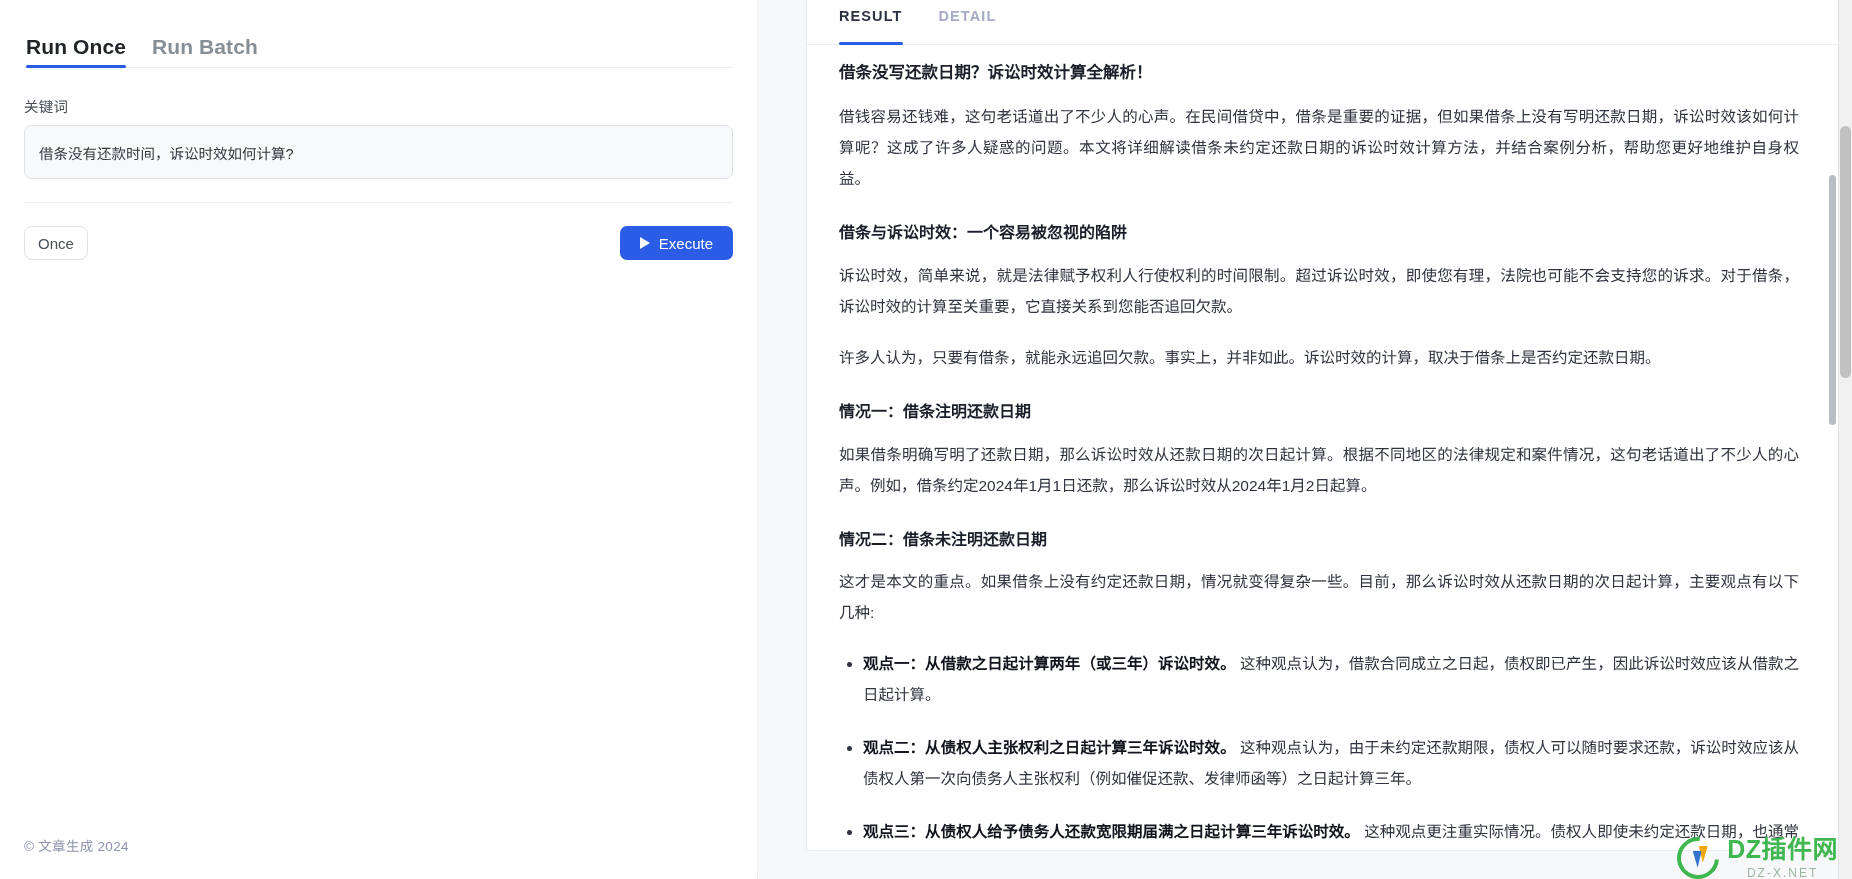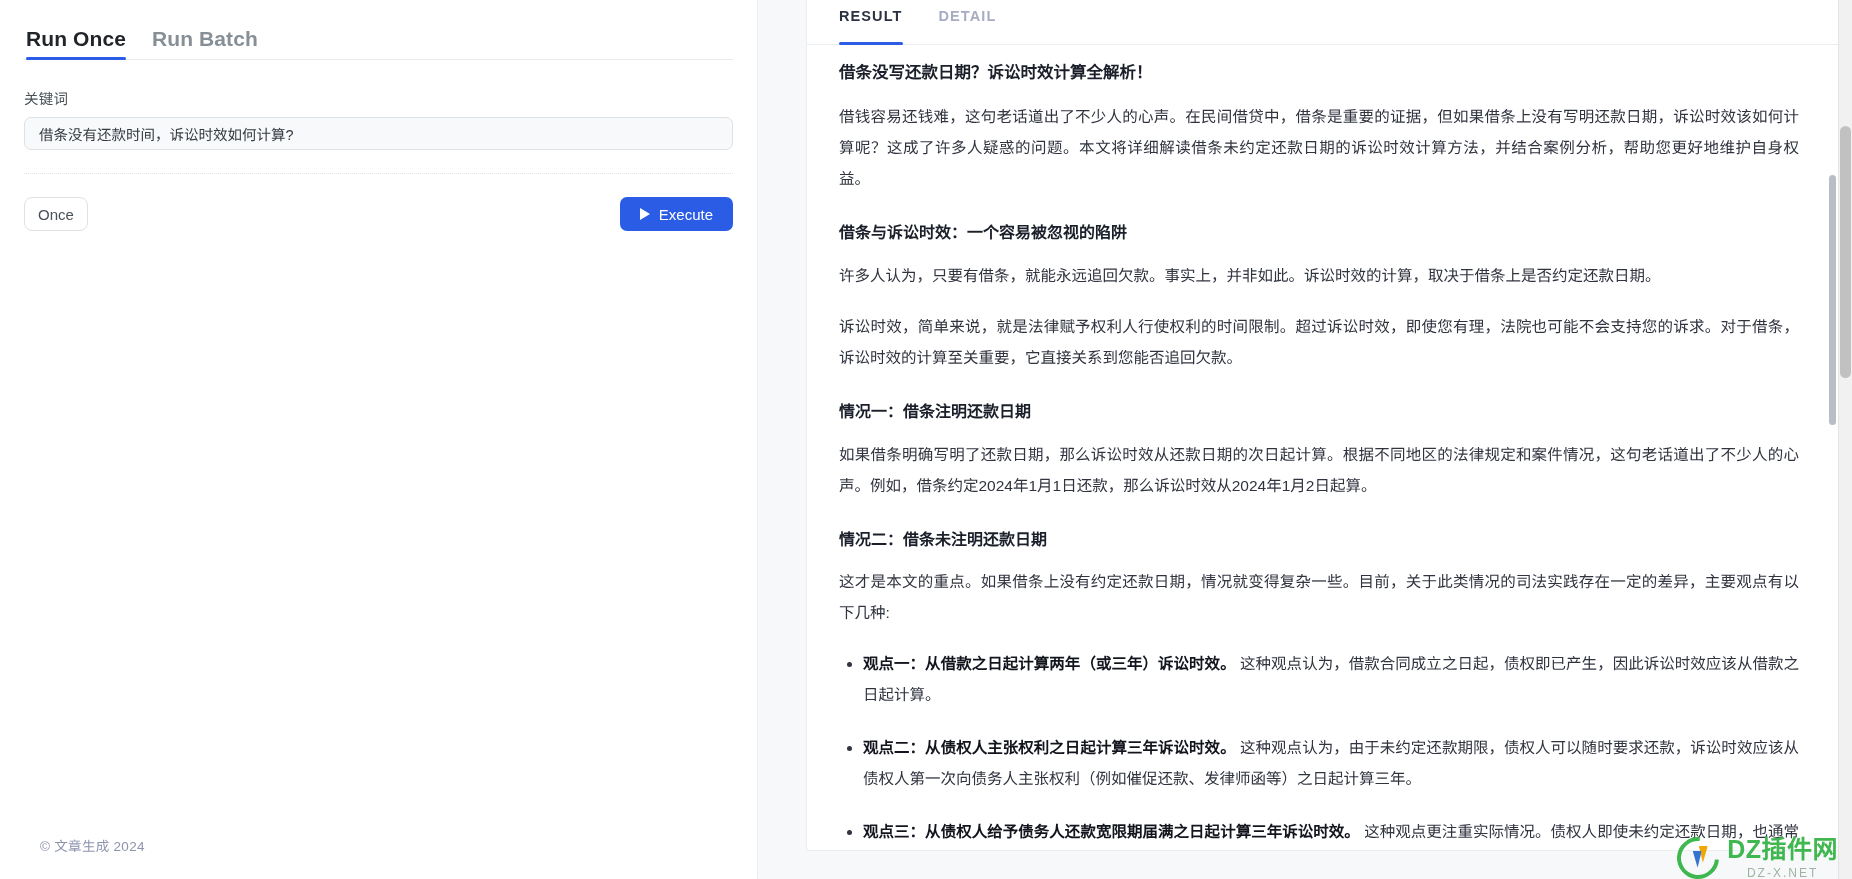--- a/index.html
+++ b/index.html
@@ -23,21 +23,21 @@
     position: relative;
   }
 
   
   .left-panel {
     width: 757px;
     flex: 0 0 757px;
     background: #ffffff;
     position: relative;
     box-sizing: border-box;
-    padding: 4px 24px;
+    padding: 12px 24px;
   }
   .tabs {
     display: flex;
     align-items: flex-end;
     gap: 26px;
     border-bottom: 1px solid #e9ecef;
     height: 56px;
     padding-left: 2px;
     box-sizing: border-box;
   }
@@ -70,21 +70,21 @@
     color: #495057;
     margin-top: 27px;
     margin-bottom: 9px;
     display: block;
     letter-spacing: 0.2px;
   }
   .keyword-input {
     display: block;
     width: 100%;
     box-sizing: border-box;
-    height: 33px;
+    height: 54px;
     border: 1px solid #dee2e6;
     border-radius: 7px;
     background: #f8f9fb;
     padding: 0 14px;
     font-size: 14.5px;
     color: #343a40;
     font-family: "Liberation Sans", "DejaVu Sans", sans-serif;
     outline: none;
   }
   .keyword-input::placeholder { color: #adb5bd; }
@@ -132,21 +132,21 @@
   .play-icon {
     display: inline-block;
     width: 0; height: 0;
     border-left: 10px solid #ffffff;
     border-top: 6px solid transparent;
     border-bottom: 6px solid transparent;
   }
 
   .footer {
     position: absolute;
-    left: 40px;
+    left: 24px;
     bottom: 24px;
     font-size: 13.5px;
     color: #8d93ad;
     letter-spacing: 0.3px;
   }
 
   
   .right-panel {
     flex: 1 1 auto;
     background: #f7f8fa;
@@ -385,28 +385,28 @@
         </div>
       </div>
 
       <div class="article-scroll">
         <div class="article">
 
           <h2>借条没写还款日期？诉讼时效计算全解析！</h2>
           <p>借钱容易还钱难，这句老话道出了不少人的心声。在民间借贷中，借条是重要的证据，但如果借条上没有写明还款日期，诉讼时效该如何计算呢？这成了许多人疑惑的问题。本文将详细解读借条未约定还款日期的诉讼时效计算方法，并结合案例分析，帮助您更好地维护自身权益。</p>
 
           <h3>借条与诉讼时效：一个容易被忽视的陷阱</h3>
+          <p>诉讼时效，简单来说，就是法律赋予权利人行使权利的时间限制。超过诉讼时效，即使您有理，法院也可能不会支持您的诉求。对于借条，诉讼时效的计算至关重要，它直接关系到您能否追回欠款。</p>
           <p>许多人认为，只要有借条，就能永远追回欠款。事实上，并非如此。诉讼时效的计算，取决于借条上是否约定还款日期。</p>
-          <p>诉讼时效，简单来说，就是法律赋予权利人行使权利的时间限制。超过诉讼时效，即使您有理，法院也可能不会支持您的诉求。对于借条，诉讼时效的计算至关重要，它直接关系到您能否追回欠款。</p>
 
           <h3>情况一：借条注明还款日期</h3>
           <p>如果借条明确写明了还款日期，那么诉讼时效从还款日期的次日起计算。根据不同地区的法律规定和案件情况，这句老话道出了不少人的心声。例如，借条约定2024年1月1日还款，那么诉讼时效从2024年1月2日起算。</p>
 
           <h3>情况二：借条未注明还款日期</h3>
-          <p>这才是本文的重点。如果借条上没有约定还款日期，情况就变得复杂一些。目前，关于此类情况的司法实践存在一定的差异，主要观点有以下几种:</p>
+          <p>这才是本文的重点。如果借条上没有约定还款日期，情况就变得复杂一些。目前，那么诉讼时效从还款日期的次日起计算，主要观点有以下几种:</p>
 
           <ul>
             <li>
               <b>观点一：从借款之日起计算两年（或三年）诉讼时效。</b>
               <span>这种观点认为，借款合同成立之日起，债权即已产生，因此诉讼时效应该从借款之日起计算。</span>
             </li>
             <li>
               <b>观点二：从债权人主张权利之日起计算三年诉讼时效。</b>
               <span>这种观点认为，由于未约定还款期限，债权人可以随时要求还款，诉讼时效应该从债权人第一次向债务人主张权利（例如催促还款、发律师函等）之日起计算三年。</span>
             </li>

